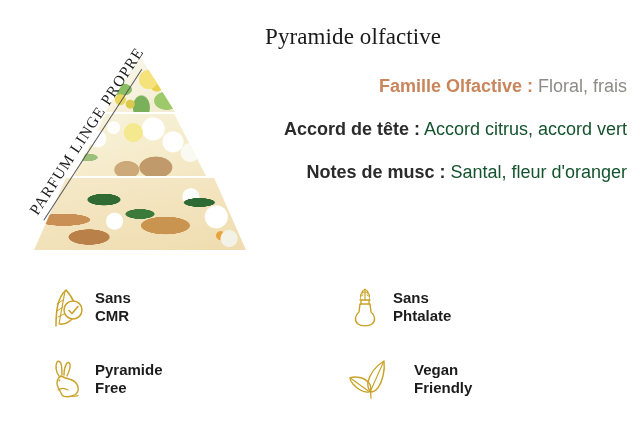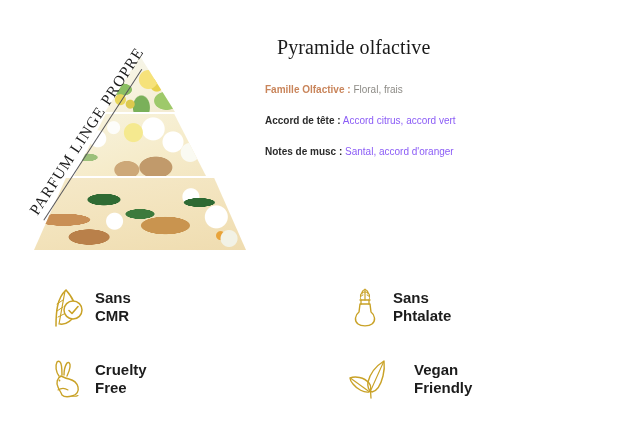--- a/index.html
+++ b/index.html
@@ -125,45 +125,46 @@
 
   
   #details {
     position: absolute;
     left: 265px;
     top: 24px;
     width: 362px;
   }
   #pyramid-title {
     font-family: "Liberation Serif", serif;
-    font-size: 20px;
+    font-size: 23px;
     font-weight: 400;
     color: #1a1a1a;
-    margin: 12px;
+    margin: 0;
     line-height: 1.15;
     letter-spacing: 0.1px;
   }
   .note-row {
-    font-size: 10px;
+    font-size: 18px;
     line-height: 1.42;
     color: #2b2b2b;
     margin-top: 17px;
+    text-align: right;
   }
   #note-row-family { margin-top: 24px; }
   .note-label {
     font-weight: bold;
   }
   .note-label-accent {
     color: #c9855b;
   }
   .note-value-muted {
     color: #8d8b86;
   }
   .note-value {
-    color: #8b5cf6;
+    color: #14532d;
   }
 
   
   #badges {
     position: absolute;
     left: 16px;
     top: 282px;
     width: 640px;
     height: 162px;
   }
@@ -221,21 +222,21 @@
   </div>
 
   <div class="note-row">
     <span class="note-label">Accord de tête :</span>
     <span class="note-value">Accord citrus, accord vert</span>
   </div>
 
 
   <div class="note-row">
     <span class="note-label">Notes de musc :</span>
-    <span class="note-value">Santal, accord d'oranger</span>
+    <span class="note-value">Santal, fleur d'oranger</span>
   </div>
 
 </div>
 
 <div id="badges">
 
   <div class="badge" id="badge-sans-cmr">
     <svg class="badge-icon" viewBox="0 0 38 42" fill="none">
       <path d="M8 40 C8 26 9 12 18 4 C25 12 28 18 27 26 C26 34 18 39 12 38" stroke="#C9A227" stroke-width="1.5" stroke-linecap="round" fill="none"></path>
       <path d="M17 5 L11 38" stroke="#C9A227" stroke-width="1.2" stroke-linecap="round"></path>
@@ -264,21 +265,21 @@
   <div class="badge" id="badge-cruelty-free">
     <svg class="badge-icon" viewBox="0 0 38 42" fill="none">
       <path d="M11 18 C8 14 7 8 9 4 C11 2 13 4 13.5 8 C14 12 14 15 14 17" stroke="#C9A227" stroke-width="1.4" fill="none" stroke-linecap="round"></path>
       <path d="M16 17 C16 13 17 8 19 5 C21 3.5 22.5 5.5 22 9 C21.5 13 20 16 19 18" stroke="#C9A227" stroke-width="1.4" fill="none" stroke-linecap="round"></path>
       <path d="M13 18 C9 20 8 25 10 29 C11 32 13 34 14 37 C15.5 38.5 20 39 24 38
                C29 37 31 33 30 29 C29 25 25 22 21 21 C18 20.5 15 19 13 18 Z" stroke="#C9A227" stroke-width="1.4" fill="none" stroke-linejoin="round"></path>
       <path d="M10 32 C13 30 17 30 20 32" stroke="#C9A227" stroke-width="1.1" stroke-linecap="round"></path>
       <circle cx="11.5" cy="22.5" r="0.9" fill="#C9A227"></circle>
       <path d="M24 38 C26 38.5 28 38.5 30 37.5" stroke="#C9A227" stroke-width="1.1" stroke-linecap="round"></path>
     </svg>
-    <span class="badge-label">Cruelty
+    <span class="badge-label">Pyramide
 Free</span>
   </div>
 
   <div class="badge" id="badge-vegan-friendly">
     <svg class="badge-icon" viewBox="0 0 54 42" fill="none">
       <path d="M38 3 C30 8 24 16 22 24 C21 29 23 33 26 34 C31 33 35 26 37 18 C38.5 12 38.5 7 38 3 Z" stroke="#C9A227" stroke-width="1.4" fill="none" stroke-linejoin="round"></path>
       <path d="M37.5 4 L24.5 33" stroke="#C9A227" stroke-width="1.1" stroke-linecap="round"></path>
       <path d="M4 20 C9 18 18 19 23 25 C25.5 28 25 32 23 34 C18 35 11 31 7 26 C5 24 4.2 22 4 20 Z" stroke="#C9A227" stroke-width="1.4" fill="none" stroke-linejoin="round"></path>
       <path d="M5 20.5 L23 33.5" stroke="#C9A227" stroke-width="1.1" stroke-linecap="round"></path>
       <path d="M24.5 33 L25 40" stroke="#C9A227" stroke-width="1.3" stroke-linecap="round"></path>

